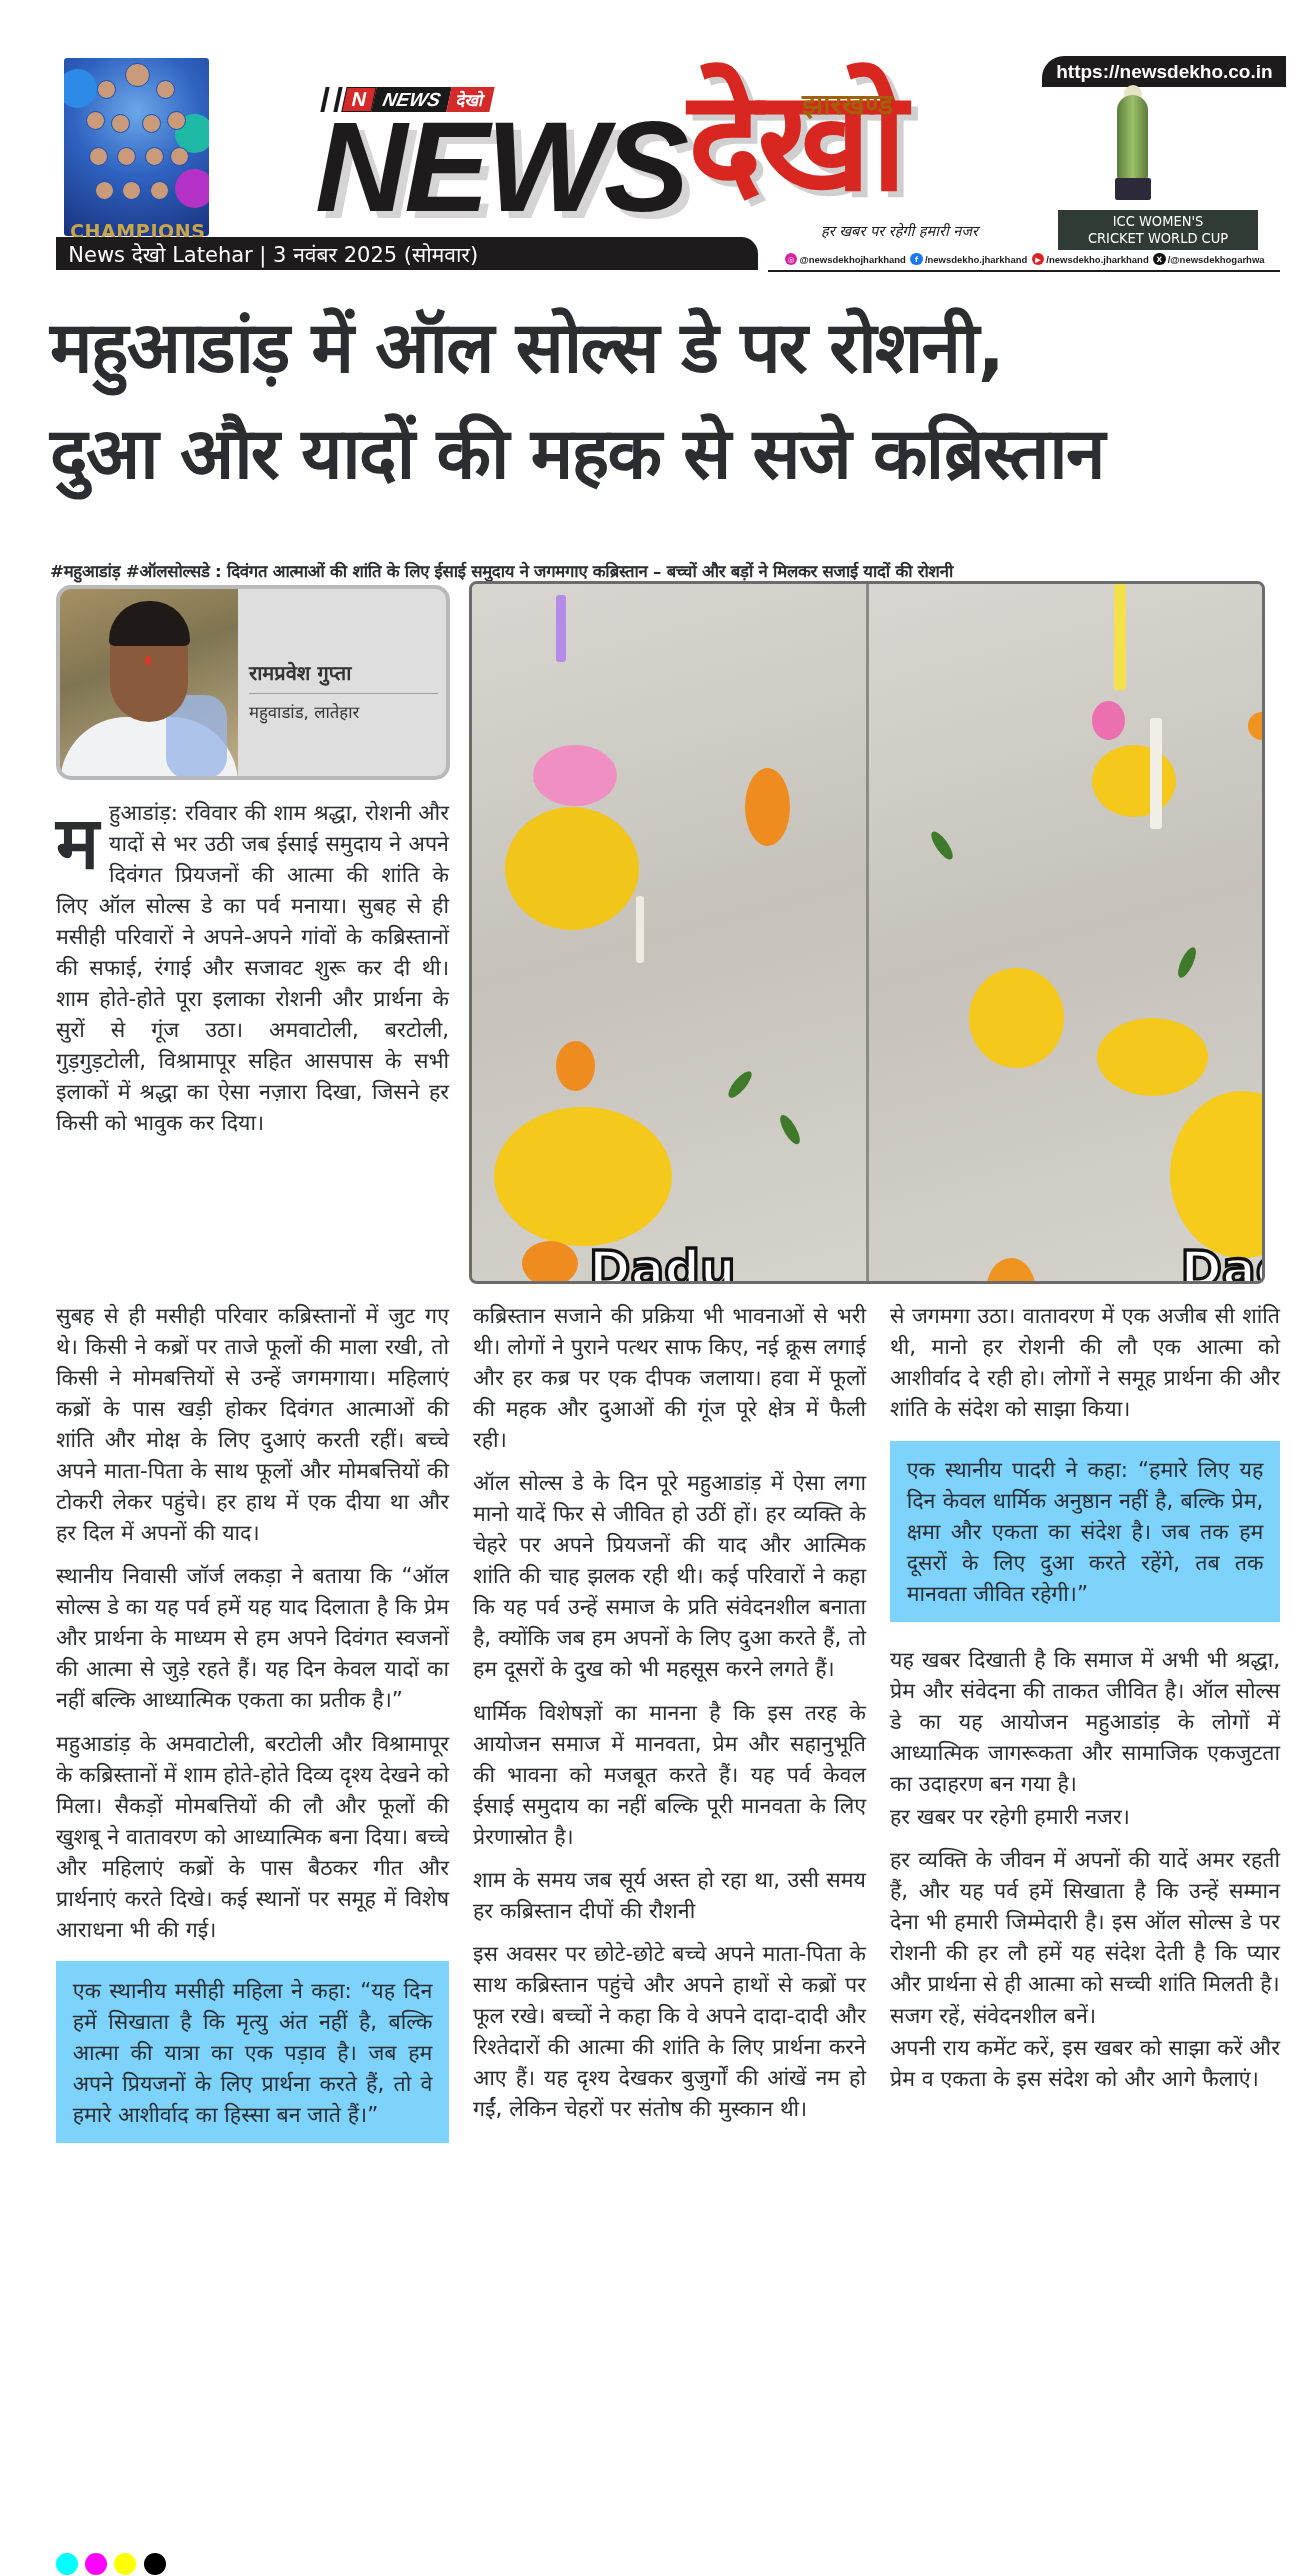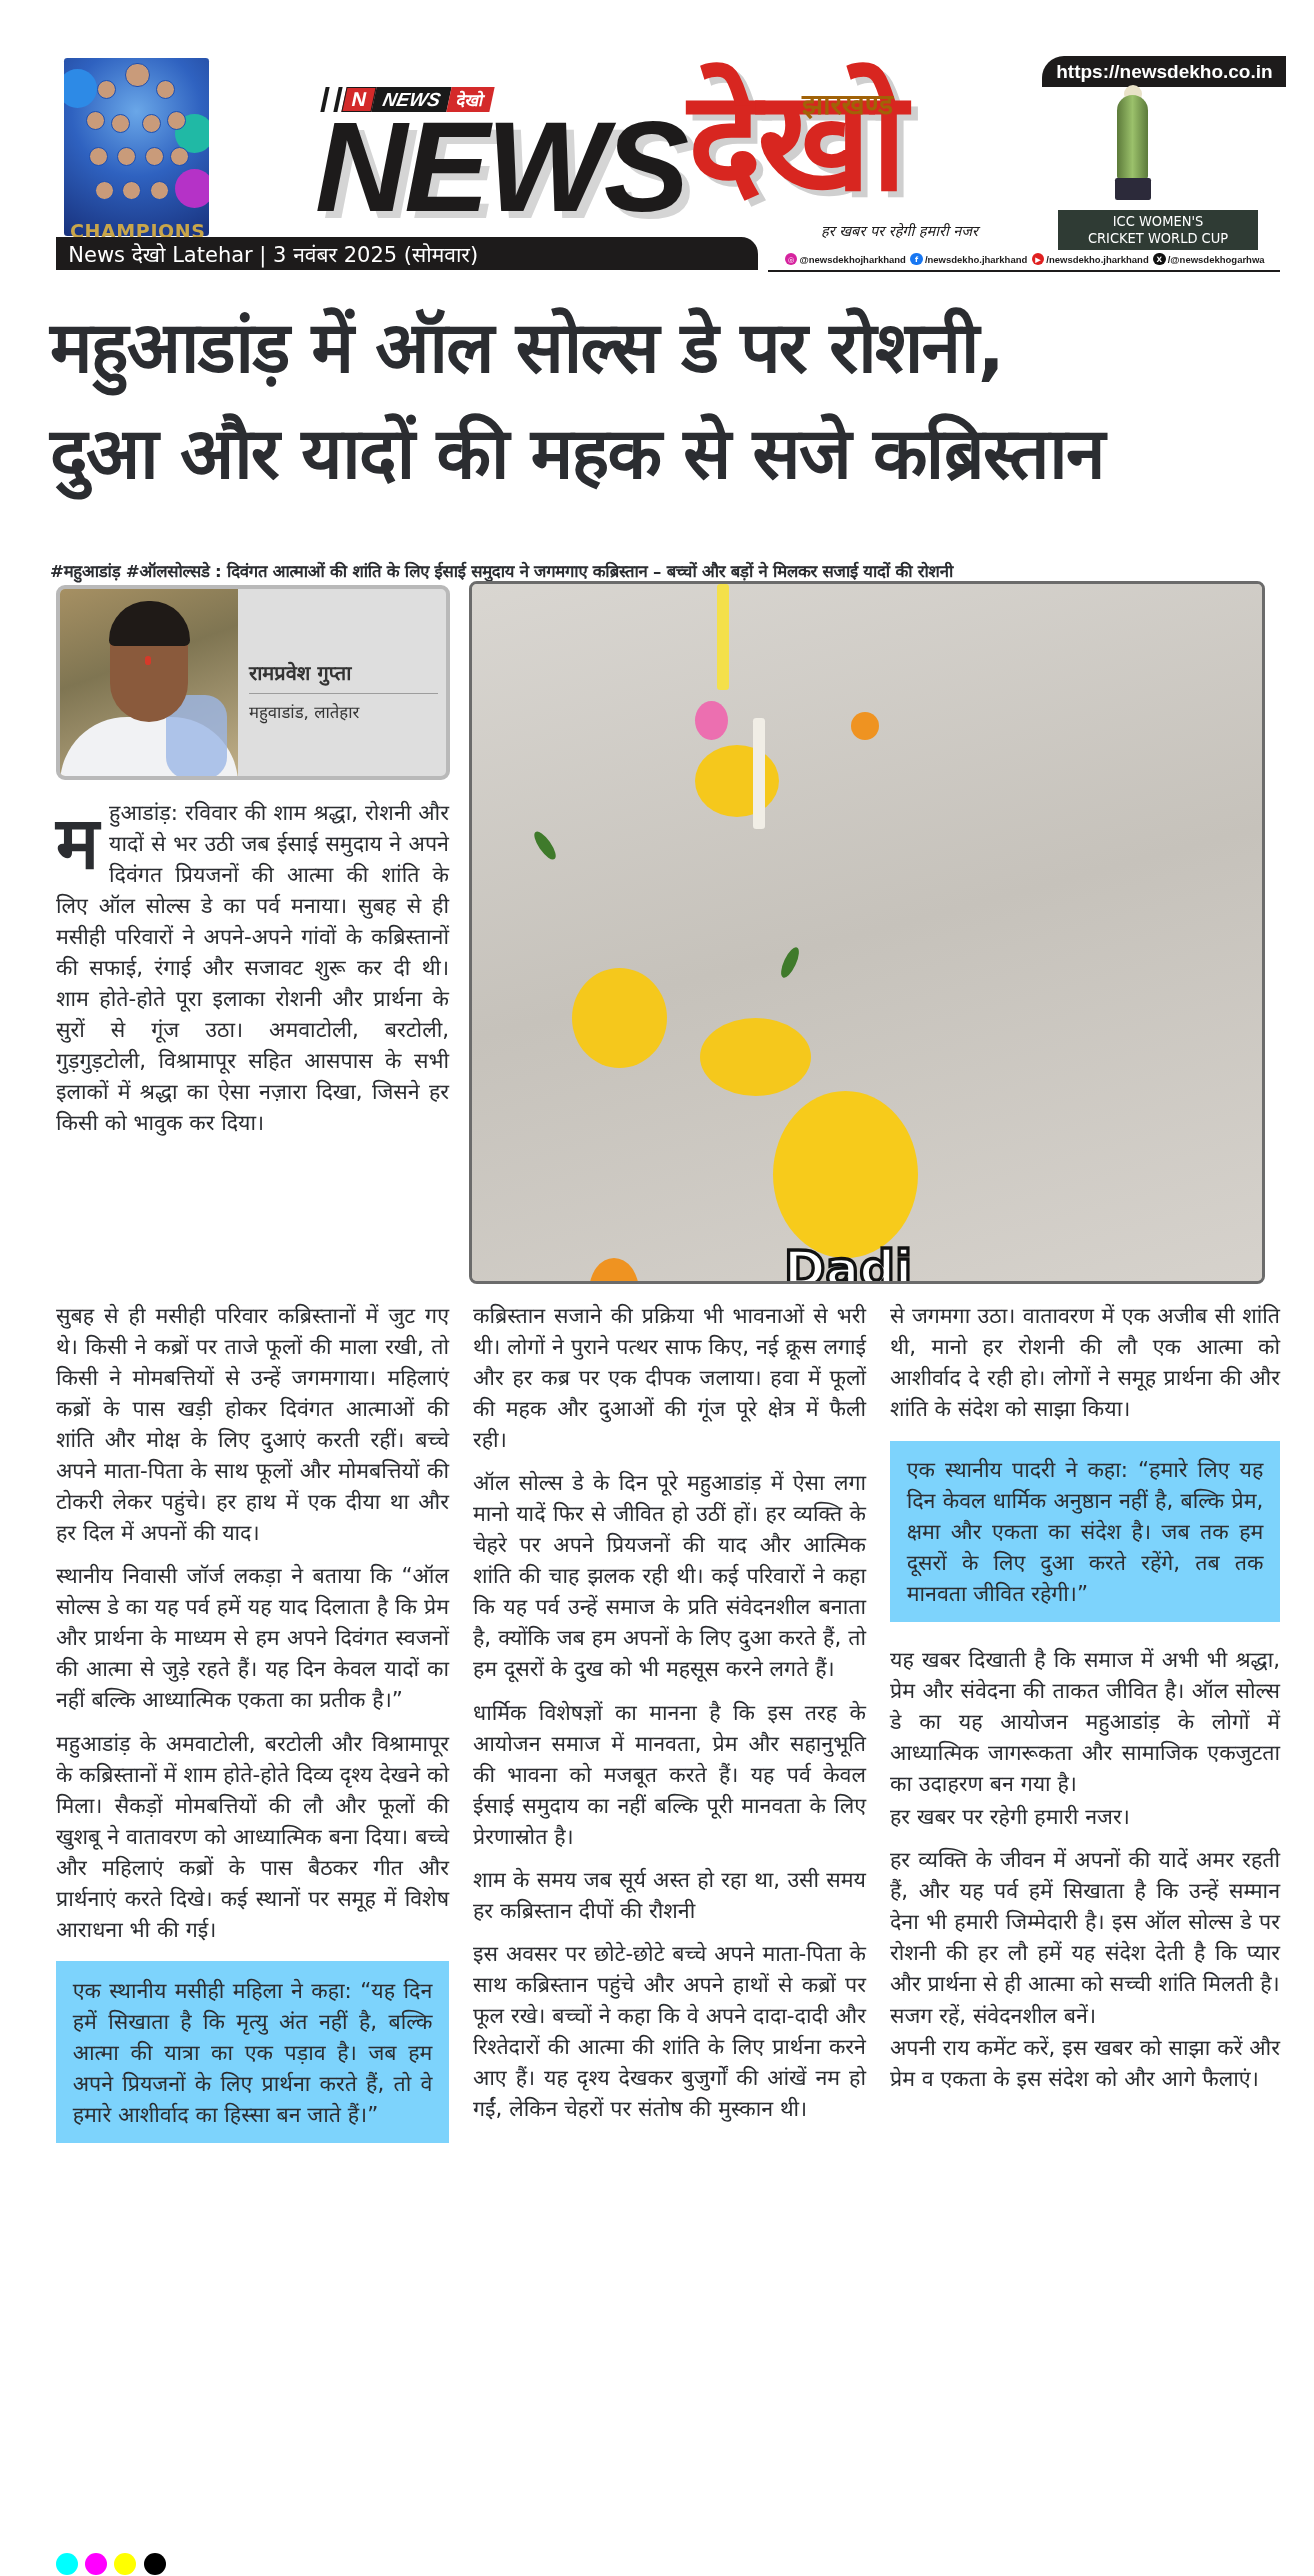--- a/index.html
+++ b/index.html
@@ -47,21 +47,21 @@
   .social-row .item { display: flex; align-items: center; gap: 2.2px; }
   .rule { position: absolute; left: 768px; top: 270px; width: 512px; height: 1.7px; background: #1d1b1b; }
 
   
   .headline { position: absolute; left: 50px; top: 295px; width: 1225px; font: bold 71px "DejaVu Sans", sans-serif;
     color: #2b2d31; line-height: 106px; letter-spacing: -1.7px; }
   .subhead { position: absolute; left: 50px; top: 559px; font: bold 16.7px "DejaVu Sans", sans-serif; color: #2b2d31; letter-spacing: -0.3px; }
 
   
   .author-card { position: absolute; left: 56px; top: 585px; width: 394px; height: 195px; border: 4.5px solid #b9b9b9;
-    border-radius: 9px; background: #dedede; overflow: hidden; display: flex; }
+    border-radius: 15px; background: #dedede; overflow: hidden; display: flex; }
   .author-photo { width: 178px; height: 100%; background: linear-gradient(160deg, #a69063 0%, #7f7552 40%, #c1b08a 100%); position: relative; }
   .author-photo .head { position: absolute; left: 50px; top: 22px; width: 78px; height: 111px; background: #8a5a3c; border-radius: 33px 33px 39px 39px; }
   .author-photo .hair { position: absolute; left: 49px; top: 12.3px; width: 81px; height: 45px; background: #1f1a17; border-radius: 39px 39px 5.6px 5.6px; }
   .author-photo .tilak { position: absolute; left: 85px; top: 67px; width: 5.6px; height: 9px; background: #d63a2a; border-radius: 2.8px; }
   .author-photo .shirt { position: absolute; left: 0; top: 128px; width: 178px; height: 78px; background: #f1f2f4; border-radius: 67px 67px 0 0; }
   .author-photo .blue { position: absolute; left: 106px; top: 106px; width: 61px; height: 84px; background: #9cb6e6; border-radius: 22px; opacity: .8; }
   .author-info { padding: 70px 0 0 11px; flex: 1; }
   .author-name { font: bold 20px "DejaVu Sans", sans-serif; color: #333; padding-bottom: 6.7px; border-bottom: 1.7px solid #9d9d9d; margin-right: 7.8px; }
   .author-loc { font: 16.7px "DejaVu Sans", sans-serif; color: #333; padding-top: 6.7px; }
 
@@ -174,20 +174,34 @@
     <span class="tilak"></span>
   </div>
   <div class="author-info">
     <div class="author-name">रामप्रवेश गुप्ता</div>
     <div class="author-loc">महुवाडांड, लातेहार</div>
   </div>
 </div>
 
 <div class="photo">
   <div class="half">
+    <span class="candle" style="left:84px;top:11px;background:#b58be8;"></span>
+    <span class="flower" style="left:61px;top:161px;width:84px;height:61px;background:#ef8fc2;"></span>
+    <span class="flower" style="left:33px;top:223px;width:134px;height:123px;background:#f2c51b;"></span>
+    <span class="flower" style="left:273px;top:184px;width:45px;height:78px;background:#ef8c1f;"></span>
+    <span class="candle" style="left:164px;top:312px;width:7.8px;background:#eeeae0;"></span>
+    <span class="flower" style="left:22px;top:523px;width:178px;height:139px;background:#f5c81c;"></span>
+    <span class="flower" style="left:84px;top:457px;width:39px;height:50px;background:#ef8c1f;"></span>
+    <span class="flower" style="left:50px;top:657px;width:56px;height:45px;background:#ef8c1f;"></span>
+    <span class="leaf" style="left:262px;top:484px;transform:rotate(40deg);"></span>
+    <span class="leaf" style="left:312px;top:529px;transform:rotate(-30deg);"></span>
+
+    <span class="caption" style="left:117px;">Dadu</span>
+  </div>
+  <div class="half">
     <span class="candle" style="left:245px;top:0;width:12.3px;height:106px;background:#f4e04a;"></span>
     <span class="flower" style="left:223px;top:117px;width:33px;height:39px;background:#ec6fb0;"></span>
     <span class="flower" style="left:223px;top:161px;width:84px;height:72px;background:#f5c81c;"></span>
     <span class="candle" style="left:281px;top:134px;width:12.3px;height:111px;background:#f1eee6;"></span>
     <span class="flower" style="left:100px;top:384px;width:95px;height:100px;background:#f5c81c;"></span>
     <span class="flower" style="left:228px;top:434px;width:111px;height:78px;background:#f5c81c;"></span>
     <span class="flower" style="left:301px;top:507px;width:145px;height:167px;background:#f7cb1b;"></span>
     <span class="flower" style="left:117px;top:674px;width:50px;height:67px;background:#ef9321;"></span>
     <span class="flower" style="left:379px;top:128px;width:28px;height:28px;background:#ef9321;"></span>
     <span class="leaf" style="left:67px;top:245px;transform:rotate(-35deg);"></span>

